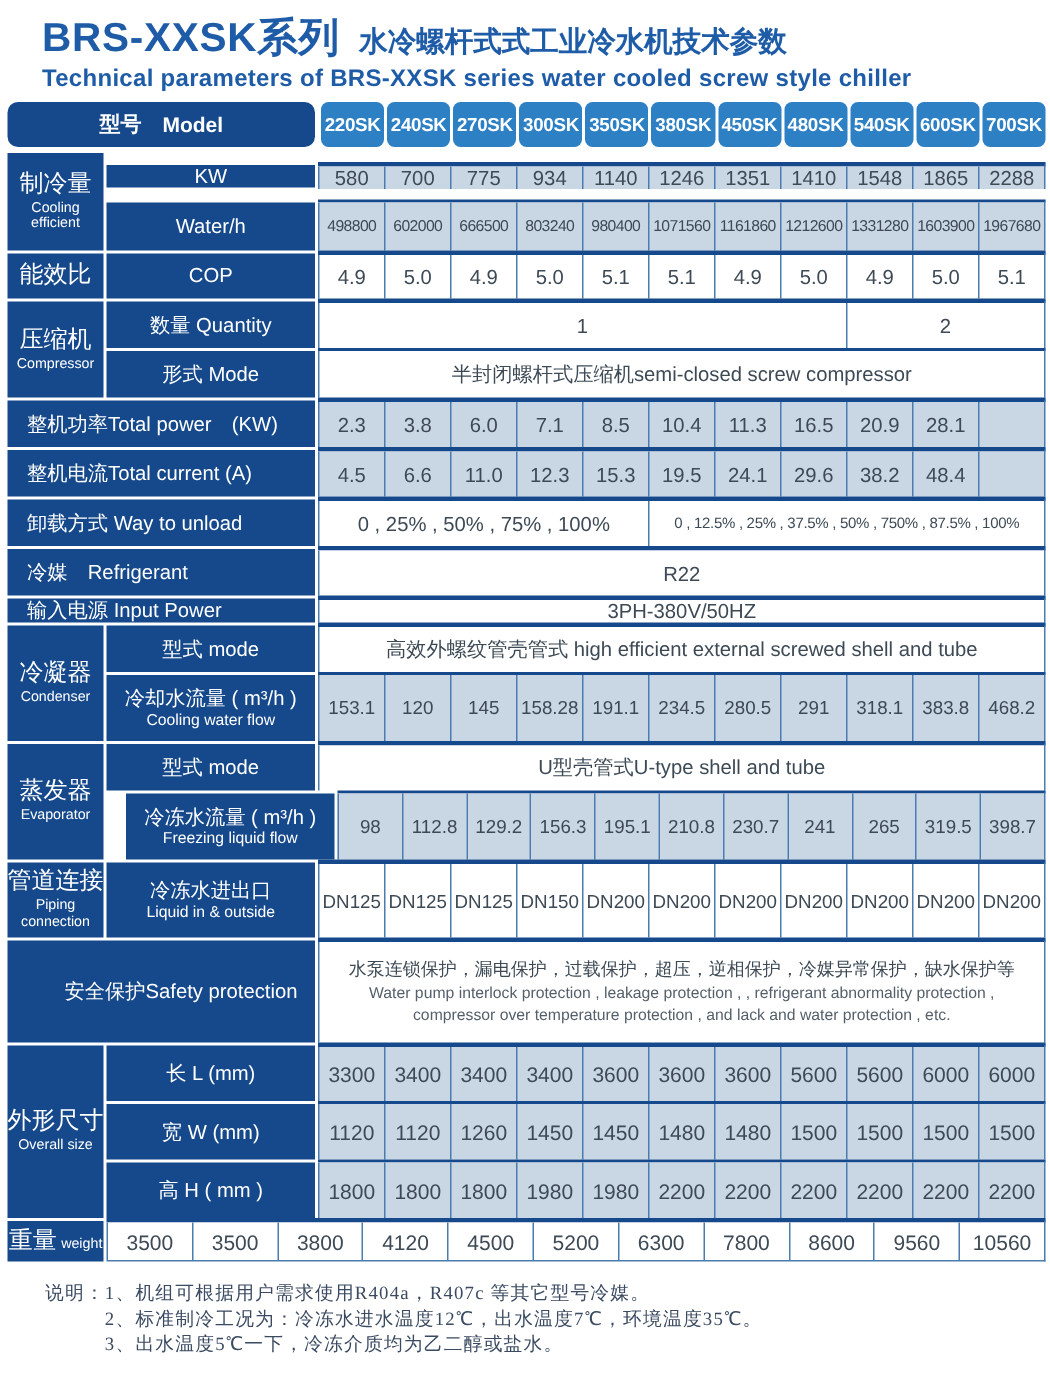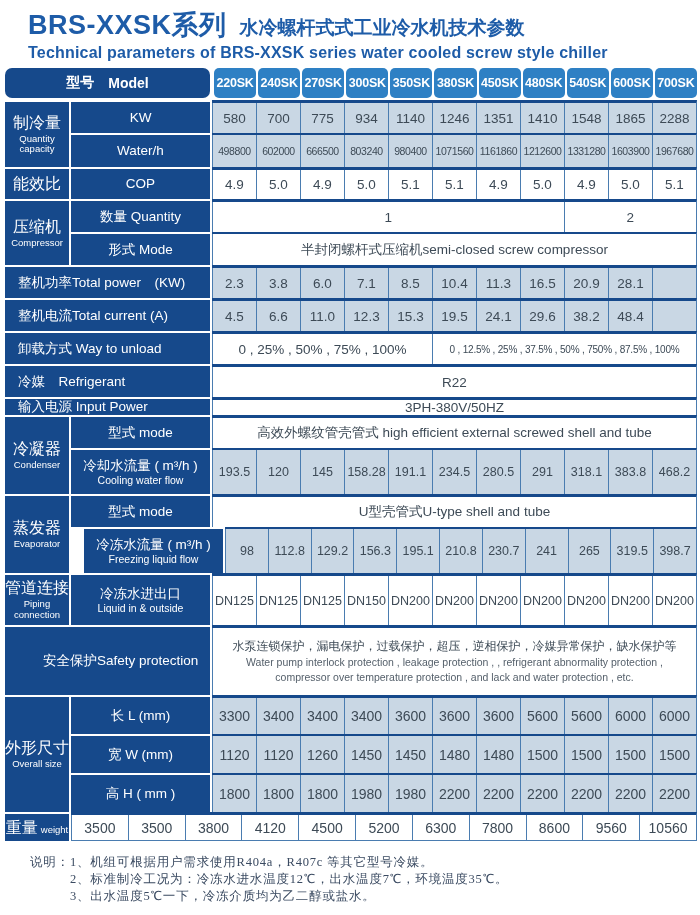--- a/index.html
+++ b/index.html
@@ -99,24 +99,24 @@
         <div class="model-tab">480SK</div>
         <div class="model-tab">540SK</div>
         <div class="model-tab">600SK</div>
         <div class="model-tab">700SK</div>
       </div>
   </div>
   <div id="bands">
       <div class="band band-cooling-capacity">
         <div class="col-a">
           <div class="cat-cn">制冷量</div>
-          <div class="cat-en">Quantity capacity</div>
-        </div>
-        <div class="band-rows">
-          <div class="trow" style="height: 33px;">
+          <div class="cat-en">Cooling efficient</div>
+        </div>
+        <div class="band-rows">
+          <div class="trow" style="height: 33px; align-items: center;">
             <div class="col-b">
               <div class="sub-cn">KW</div>
             </div>
             <div class="row-data">
               <div class="cell light sz-md">580</div>
               <div class="cell light sz-md">700</div>
               <div class="cell light sz-md">775</div>
               <div class="cell light sz-md">934</div>
               <div class="cell light sz-md">1140</div>
               <div class="cell light sz-md">1246</div>
@@ -281,21 +281,21 @@
             <div class="row-data">
               <div class="cell white sz-md" style="flex: 11 1 0%;">高效外螺纹管壳管式 high efficient external screwed shell and tube</div>
             </div>
           </div>
           <div class="trow" style="height: 46px;">
             <div class="col-b">
               <div class="sub-cn">冷却水流量 ( m³/h )</div>
               <div class="sub-en">Cooling water flow</div>
             </div>
             <div class="row-data">
-              <div class="cell light sz-sm">193.5</div>
+              <div class="cell light sz-sm">153.1</div>
               <div class="cell light sz-sm">120</div>
               <div class="cell light sz-sm">145</div>
               <div class="cell light sz-sm">158.28</div>
               <div class="cell light sz-sm">191.1</div>
               <div class="cell light sz-sm">234.5</div>
               <div class="cell light sz-sm">280.5</div>
               <div class="cell light sz-sm">291</div>
               <div class="cell light sz-sm">318.1</div>
               <div class="cell light sz-sm">383.8</div>
               <div class="cell light sz-sm">468.2</div>

